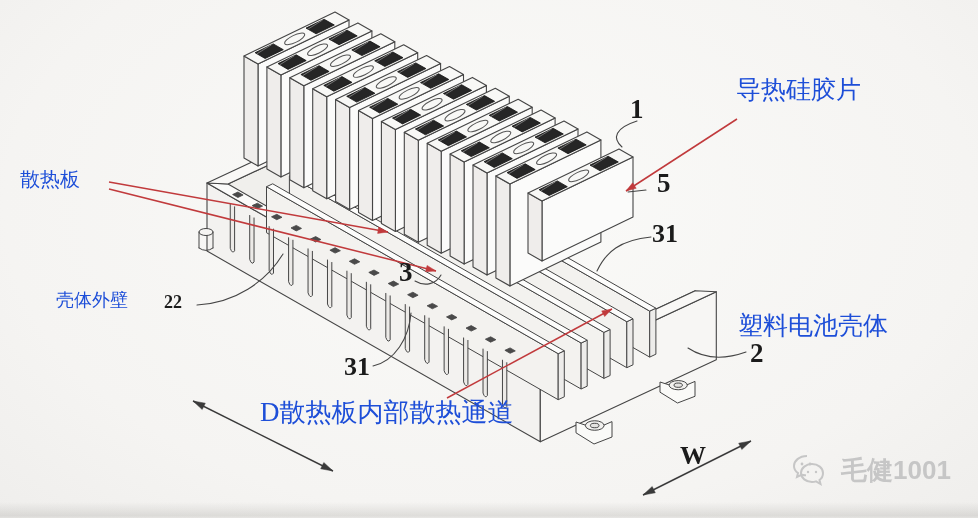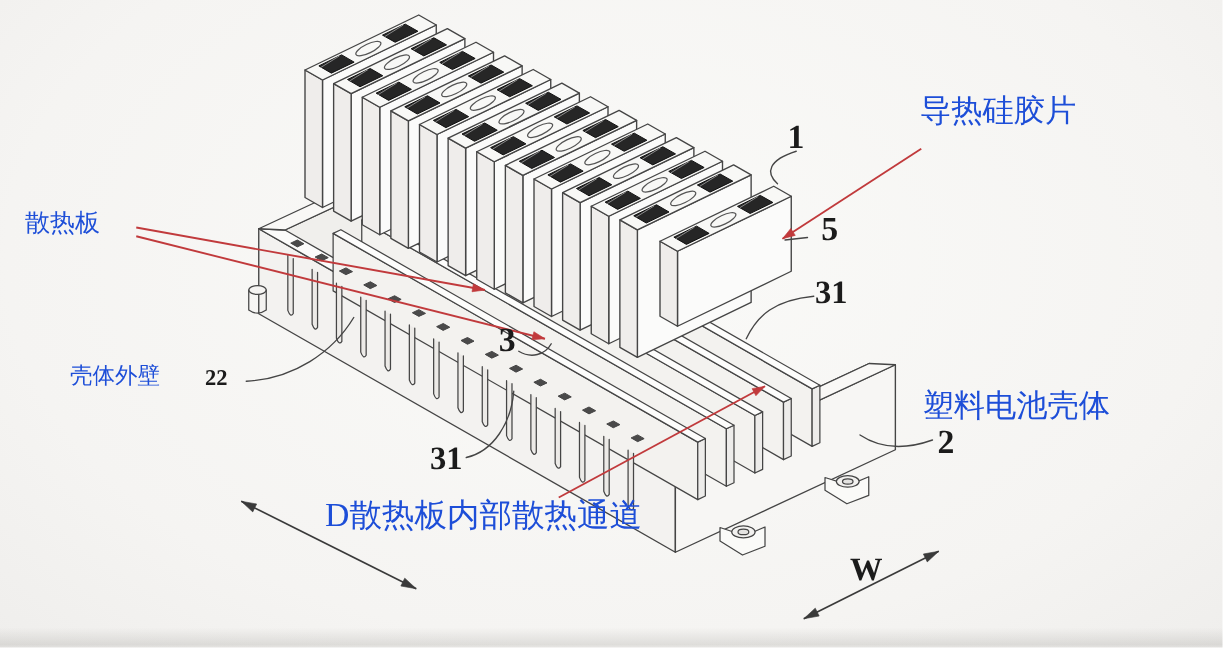--- a/index.html
+++ b/index.html
@@ -249,15 +249,28 @@
   <div class="num" style="left:652px;top:221px;font-size:26px">31</div>
   <div class="lbl" style="left:738px;top:313px;font-size:25px">塑料电池壳体</div>
   <div class="num" style="left:750px;top:340px;font-size:27px">2</div>
   <div class="num" style="left:399px;top:259px;font-size:27px">3</div>
   <div class="num" style="left:344px;top:354px;font-size:26px">31</div>
   <div class="lbl" style="left:260px;top:399px;font-size:26px">
     <span class="numinline" style="font-family:'Liberation Serif','DejaVu Serif',serif;font-size:27px">D</span><span>散热板内部散热通道</span>
   </div>
   <div class="num" style="left:680px;top:443px;font-size:26px">W</div>
 
+  <div class="wm" style="left:791px;top:452px;font-size:26px;color:#c6c6c6">
+    <svg width="44" height="36" viewBox="0 0 44 36">
+      <g fill="none" stroke="#c6c6c6" stroke-width="2">
+        <path d="M16 4 C8 4 3 9 3 14 c0 3 1.6 5.4 4 7 l-1 4 4.5-2.2 c1.5.4 3 .6 4.5.5"></path>
+        <path d="M21 12 c-6 0-11 4-11 9 0 5 5 9 11 9 1.4 0 2.8-.2 4-.6 L29.5 32 l-1-4 c2.4-1.6 3.5-4 3.5-7 0-5-5-9-11-9z"></path>
+      </g>
+      <circle cx="11" cy="12" r="1.4" fill="#c6c6c6"></circle>
+      <circle cx="19" cy="12" r="1.4" fill="#c6c6c6"></circle>
+      <circle cx="17" cy="20" r="1.2" fill="#c6c6c6"></circle>
+      <circle cx="25" cy="20" r="1.2" fill="#c6c6c6"></circle>
+    </svg>
+    <span>毛健1001</span>
+  </div>
 
   <div class="bottomband"></div>
 </div>
 
 </body></html>

